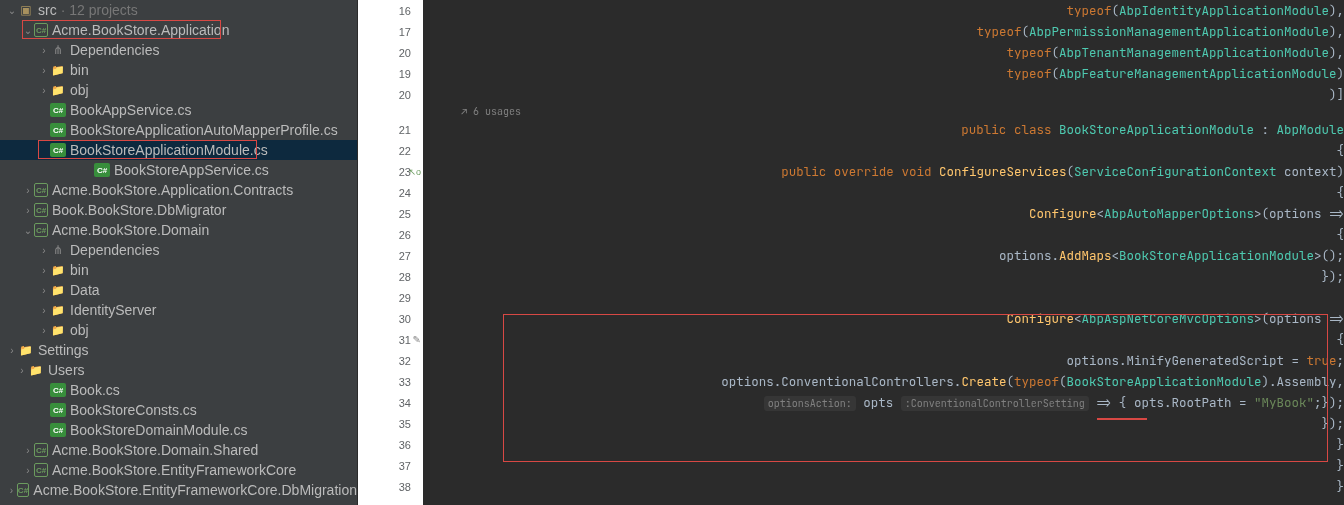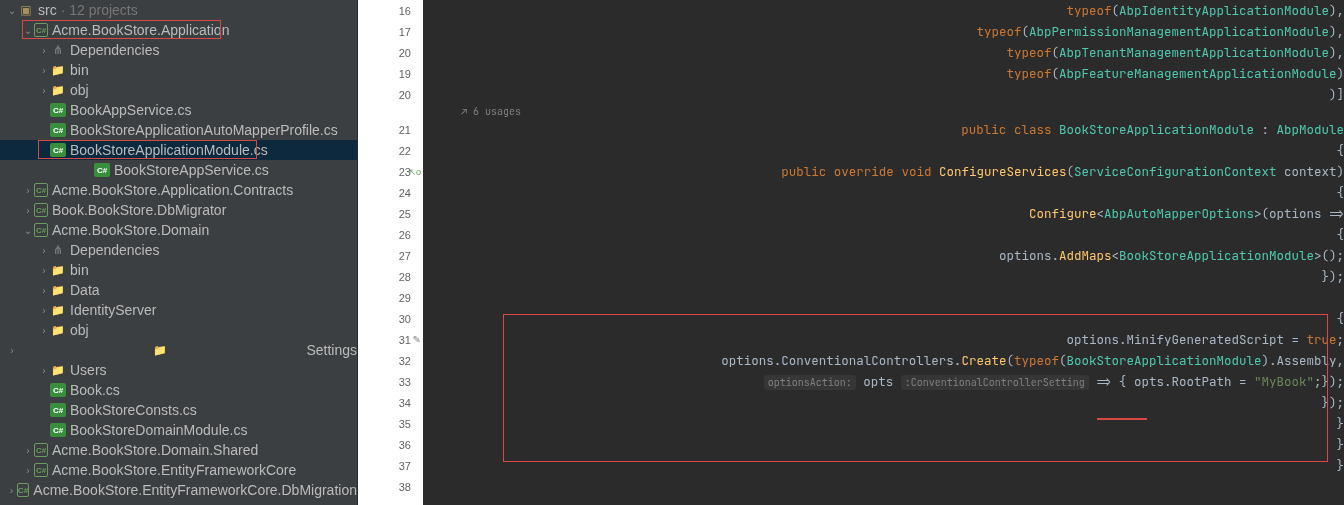--- a/index.html
+++ b/index.html
@@ -250,26 +250,26 @@
       <div class="tree-item" style="padding-left: 38px; position: relative;">
         <span class="arrow collapsed"></span>
         <span class="icon folder-icon"></span>
         <span class="item-text">IdentityServer</span>
       </div>
       <div class="tree-item" style="padding-left: 38px; position: relative;">
         <span class="arrow collapsed"></span>
         <span class="icon folder-icon"></span>
         <span class="item-text">obj</span>
       </div>
-      <div class="tree-item" style="position: relative; justify-content: space-between;">
+      <div class="tree-item" style="position: relative;">
         <span class="arrow collapsed"></span>
         <span class="icon folder-icon"></span>
         <span class="item-text">Settings</span>
       </div>
-      <div class="tree-item" style="padding-left: 38px; position: relative;">
+      <div class="tree-item" style="padding-left: 16px; position: relative;">
         <span class="arrow collapsed"></span>
         <span class="icon folder-icon"></span>
         <span class="item-text">Users</span>
       </div>
       <div class="tree-item" style="padding-left: 38px; position: relative;">
         <span class="arrow none"></span>
         <span class="icon cs-icon"></span>
         <span class="item-text">Book.cs</span>
       </div>
       <div class="tree-item" style="padding-left: 38px; position: relative;">
@@ -341,20 +341,21 @@
       </div>
     <div class="code-line"><span class="indent pad1"></span><span class="kw">public</span> <span class="kw">class</span> <span class="type">BookStoreApplicationModule</span> <span class="norm">:</span> <span class="type">AbpModule</span></div>
     <div class="code-line"><span class="indent pad1"></span><span class="paren">{</span></div>
     <div class="code-line"><span class="indent pad2"></span><span class="kw">public</span> <span class="kw">override</span> <span class="kw">void</span> <span class="method">ConfigureServices</span><span class="paren">(</span><span class="type">ServiceConfigurationContext</span> <span class="norm">context</span><span class="paren">)</span></div>
     <div class="code-line"><span class="indent pad2"></span><span class="paren">{</span></div>
     <div class="code-line"><span class="indent pad3"></span><span class="method">Configure</span><span class="paren">&lt;</span><span class="type">AbpAutoMapperOptions</span><span class="paren">&gt;</span><span class="norm">(options =&gt;</span></div>
     <div class="code-line"><span class="indent pad3"></span><span class="paren">{</span></div>
     <div class="code-line"><span class="indent pad4"></span><span class="norm">options</span><span class="norm">.</span><span class="method">AddMaps</span><span class="paren">&lt;</span><span class="type">BookStoreApplicationModule</span><span class="paren">&gt;();</span></div>
     <div class="code-line"><span class="indent pad3"></span><span class="paren">});</span></div>
     <div class="code-line"></div>
+    <div class="code-line"><span class="indent pad3"></span><span class="method">Configure</span><span class="paren">&lt;</span><span class="type">AbpAspNetCoreMvcOptions</span><span class="paren">&gt;</span><span class="norm">(options =&gt;</span></div>
     <div class="code-line"><span class="indent pad3"></span><span class="paren">{</span></div>
     <div class="code-line"><span class="indent pad4"></span><span class="norm">options</span><span class="norm">.</span><span class="norm">MinifyGeneratedScript</span> <span class="norm">=</span> <span class="kw">true</span><span class="norm">;</span></div>
     <div class="code-line"><span class="indent pad4"></span><span class="norm">options</span><span class="norm">.</span><span class="norm">ConventionalControllers</span><span class="norm">.</span><span class="method">Create</span><span class="paren">(</span><span class="kw">typeof</span><span class="paren">(</span><span class="type">BookStoreApplicationModule</span><span class="paren">).</span><span class="norm">Assembly</span><span class="norm">,</span></div>
     <div class="code-line"><span class="indent pad4"></span>   <span class="param">optionsAction:</span> <span class="norm">opts</span> <span class="param">:ConventionalControllerSetting</span> <span class="norm">=&gt;</span> <span class="paren">{</span> <span class="norm">opts</span><span class="norm">.</span><span class="norm">RootPath</span> <span class="norm">=</span> <span class="str">"MyBook"</span><span class="norm">;});</span></div>
     <div class="code-line"><span class="indent pad3"></span><span class="paren">});</span></div>
     <div class="code-line"><span class="indent pad2"></span><span class="paren">}</span></div>
     <div class="code-line"><span class="indent pad1"></span><span class="paren">}</span></div>
     <div class="code-line"><span class="paren">}</span></div>
 
     <div class="code-redbox" style="top:314px; left:80px; width:825px; height:148px;"></div>

